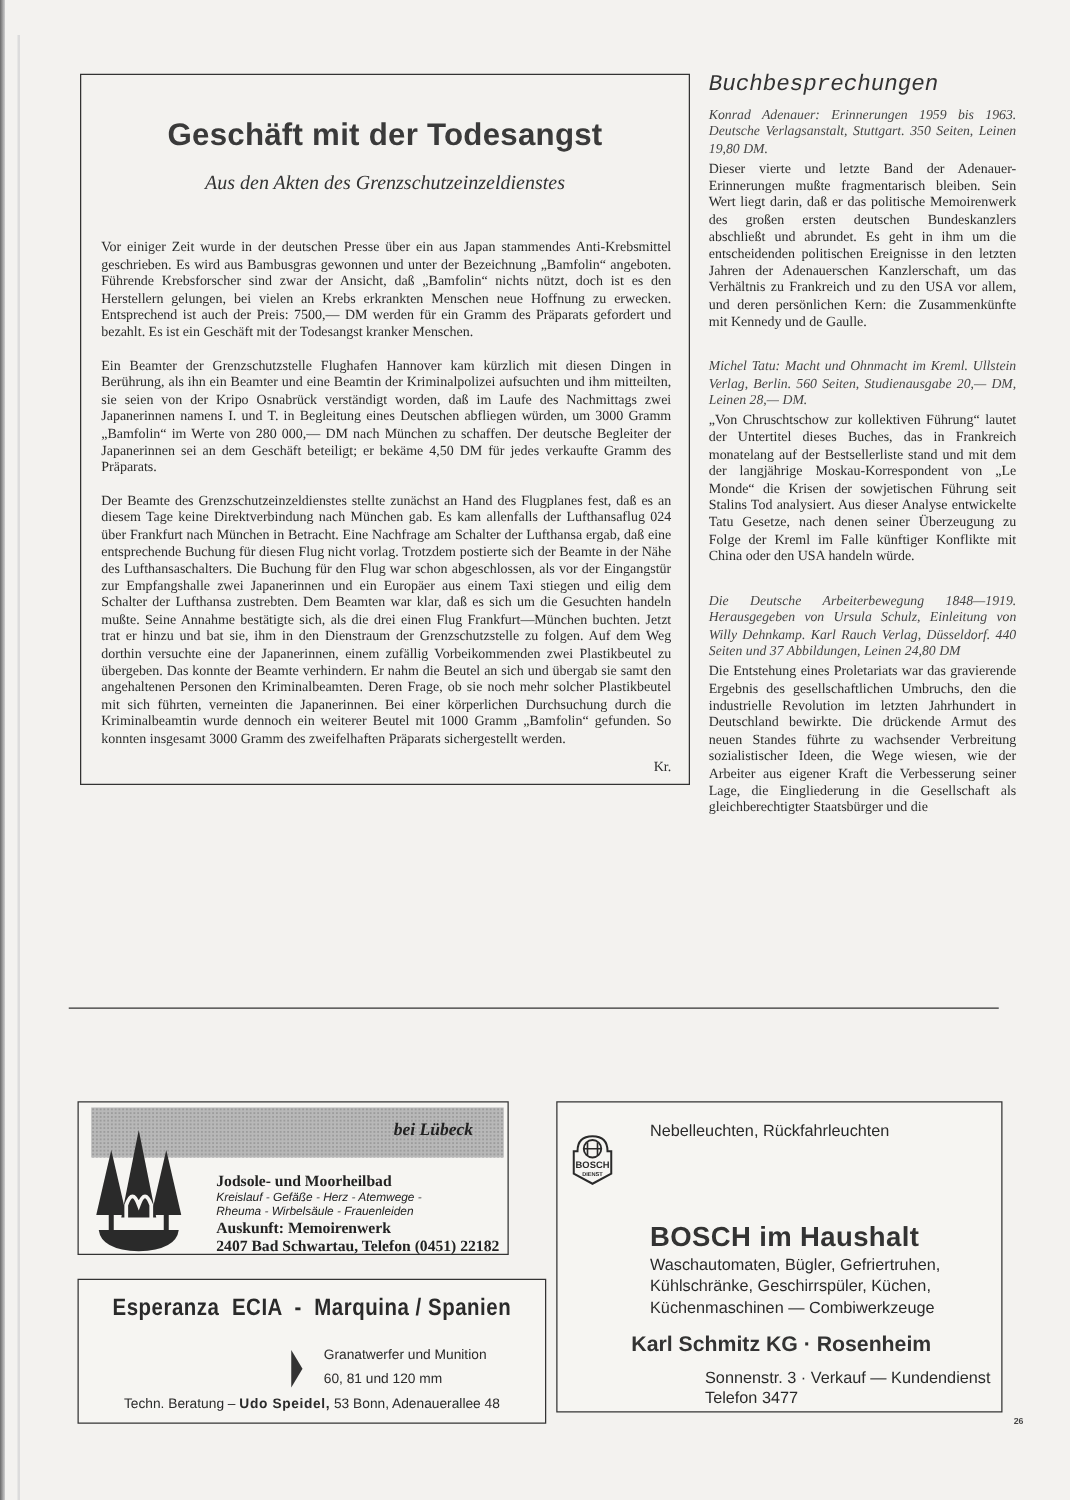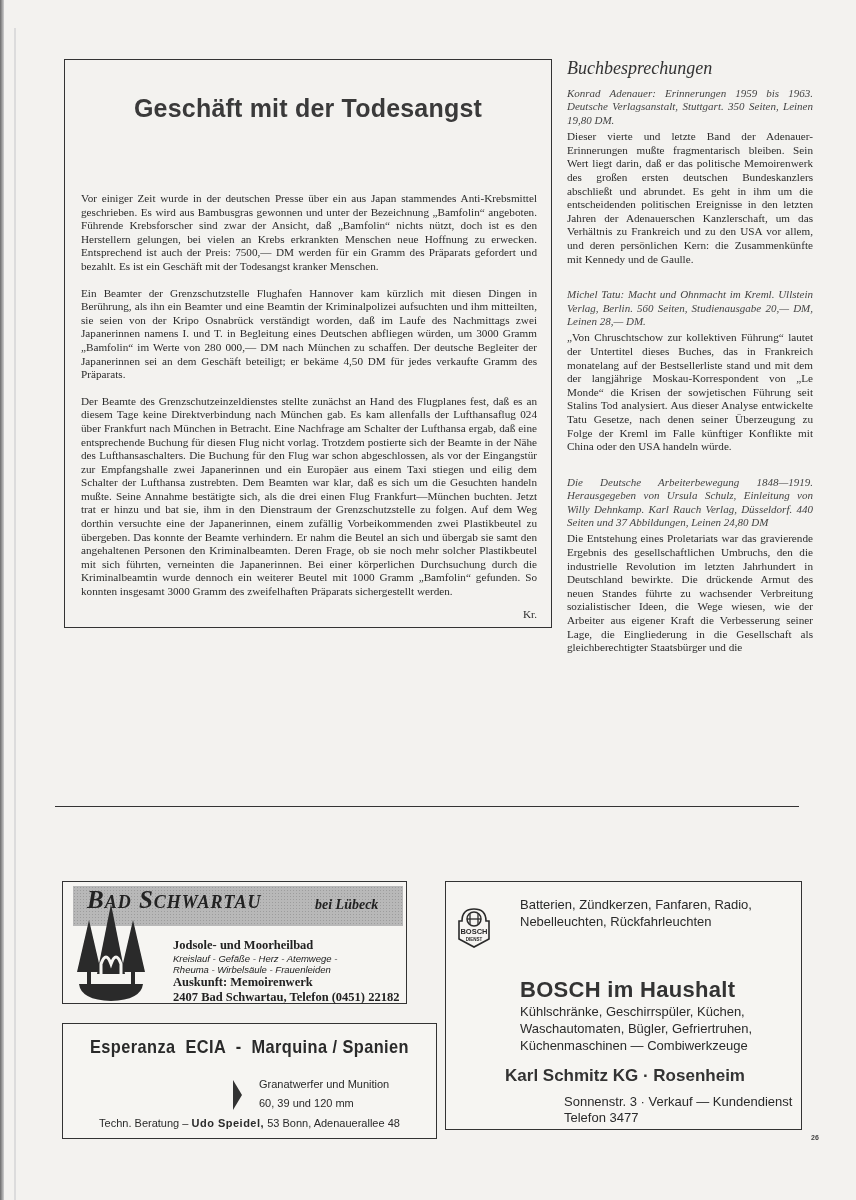--- a/index.html
+++ b/index.html
@@ -41,21 +41,21 @@
   .article-body p { margin: 0 0 13px 0; hyphens: auto; }
   .signature {
     text-align: right; margin-top: -4px;
   }
   
   .right-col {
     position: absolute; left: 567px; top: 58px; width: 246px;
     font-family: "Liberation Serif", serif; color: #2b2b2b;
   }
   .section-heading {
-    font-style: italic; font-size: 18px; margin: 0 0 8px 0; color: #333;
+    font-style: italic; font-size: 18px; margin: 0 0 8px 0; color: #333; font-family: Liberation Mono, monospace;
   }
   .review-meta {
     font-style: italic; font-size: 11px; line-height: 13.4px; text-align: justify;
     margin: 0 0 3px 0; color: #444;
   }
   .review-text {
     font-size: 11.2px; line-height: 13.6px; text-align: justify; margin: 0 0 22px 0;
   }
   .separator {
     position: absolute; left: 55px; top: 806px; width: 744px; height: 1px;
@@ -134,20 +134,21 @@
   }
 </style>
 </head>
 <body>
 
 <div class="page-edge"></div>
 <div class="page-edge2"></div>
 
 <div class="article-box">
   <div class="article-title">Geschäft mit der Todesangst</div>
+  <div class="article-subtitle">Aus den Akten des Grenzschutzeinzeldienstes</div>
   <div class="article-body">
     <p>Vor einiger Zeit wurde in der deutschen Presse über ein aus Japan stammendes Anti-Krebsmittel geschrieben. Es wird aus Bambusgras gewonnen und unter der Bezeichnung „Bamfolin“ angeboten. Führende Krebsforscher sind zwar der Ansicht, daß „Bamfolin“ nichts nützt, doch ist es den Herstellern gelungen, bei vielen an Krebs erkrankten Menschen neue Hoffnung zu erwecken. Entsprechend ist auch der Preis: 7500,— DM werden für ein Gramm des Präparats gefordert und bezahlt. Es ist ein Geschäft mit der Todesangst kranker Menschen.</p>
     <p>Ein Beamter der Grenzschutzstelle Flughafen Hannover kam kürzlich mit diesen Dingen in Berührung, als ihn ein Beamter und eine Beamtin der Kriminalpolizei aufsuchten und ihm mitteilten, sie seien von der Kripo Osnabrück verständigt worden, daß im Laufe des Nachmittags zwei Japanerinnen namens I. und T. in Begleitung eines Deutschen abfliegen würden, um 3000 Gramm „Bamfolin“ im Werte von 280 000,— DM nach München zu schaffen. Der deutsche Begleiter der Japanerinnen sei an dem Geschäft beteiligt; er bekäme 4,50 DM für jedes verkaufte Gramm des Präparats.</p>
     <p>Der Beamte des Grenzschutzeinzeldienstes stellte zunächst an Hand des Flugplanes fest, daß es an diesem Tage keine Direktverbindung nach München gab. Es kam allenfalls der Lufthansaflug 024 über Frankfurt nach München in Betracht. Eine Nachfrage am Schalter der Lufthansa ergab, daß eine entsprechende Buchung für diesen Flug nicht vorlag. Trotzdem postierte sich der Beamte in der Nähe des Lufthansaschalters. Die Buchung für den Flug war schon abgeschlossen, als vor der Eingangstür zur Empfangshalle zwei Japanerinnen und ein Europäer aus einem Taxi stiegen und eilig dem Schalter der Lufthansa zustrebten. Dem Beamten war klar, daß es sich um die Gesuchten handeln mußte. Seine Annahme bestätigte sich, als die drei einen Flug Frankfurt—München buchten. Jetzt trat er hinzu und bat sie, ihm in den Dienstraum der Grenzschutzstelle zu folgen. Auf dem Weg dorthin versuchte eine der Japanerinnen, einem zufällig Vorbeikommenden zwei Plastikbeutel zu übergeben. Das konnte der Beamte verhindern. Er nahm die Beutel an sich und übergab sie samt den angehaltenen Personen den Kriminalbeamten. Deren Frage, ob sie noch mehr solcher Plastikbeutel mit sich führten, verneinten die Japanerinnen. Bei einer körperlichen Durchsuchung durch die Kriminalbeamtin wurde dennoch ein weiterer Beutel mit 1000 Gramm „Bamfolin“ gefunden. So konnten insgesamt 3000 Gramm des zweifelhaften Präparats sichergestellt werden.</p>
     <div class="signature">Kr.</div>
   </div>
 </div>
 
 <div class="right-col">
   <div class="section-heading">Buchbesprechungen</div>
@@ -163,21 +164,20 @@
   <div>
     <p class="review-meta">Die Deutsche Arbeiterbewegung 1848—1919. Herausgegeben von Ursula Schulz, Einleitung von Willy Dehnkamp. Karl Rauch Verlag, Düsseldorf. 440 Seiten und 37 Abbildungen, Leinen 24,80 DM</p>
     <p class="review-text">Die Entstehung eines Proletariats war das gravierende Ergebnis des gesellschaftlichen Umbruchs, den die industrielle Revolution im letzten Jahrhundert in Deutschland bewirkte. Die drückende Armut des neuen Standes führte zu wachsender Verbreitung sozialistischer Ideen, die Wege wiesen, wie der Arbeiter aus eigener Kraft die Verbesserung seiner Lage, die Eingliederung in die Gesellschaft als gleichberechtigter Staatsbürger und die</p>
   </div>
 </div>
 
 <div class="separator"></div>
 
 <div class="ad-box ad-schwartau">
   <div class="schwartau-banner"></div>
-  <div class="schwartau-name">Bad Schwartau</div>
   <div class="schwartau-suffix">bei Lübeck</div>
   <svg class="schwartau-logo" viewBox="0 0 72 100">
     <polygon points="14,18 2,70 26,70" fill="#2a2a2a"></polygon>
     <polygon points="36,2 22,72 50,72" fill="#2a2a2a"></polygon>
     <polygon points="58,18 46,70 70,70" fill="#2a2a2a"></polygon>
     <rect x="12" y="70" width="4" height="14" fill="#2a2a2a"></rect>
     <rect x="56" y="70" width="4" height="14" fill="#2a2a2a"></rect>
     <path d="M26,84 L26,62 Q31,48 36,62 Q41,48 46,62 L46,84" fill="none" stroke="#f6f5f2" stroke-width="3"></path>
     <path d="M4,82 L68,82 Q66,98 36,99 Q6,98 4,82 Z" fill="#2a2a2a"></path>
   </svg>
@@ -188,47 +188,46 @@
     <div class="sw-bold">Auskunft: Memoirenwerk</div>
     <div class="sw-bold">2407 Bad Schwartau, Telefon (0451) 22182</div>
   </div>
 </div>
 
 <div class="ad-box ad-ecia">
   <div class="ecia-title" style="white-space:pre;">Esperanza  ECIA  -  Marquina / Spanien</div>
   <div class="ecia-arrow"></div>
   <div class="ecia-product">
     <div>Granatwerfer und Munition</div>
-    <div>60, 39 und 120 mm</div>
+    <div>60, 81 und 120 mm</div>
   </div>
   <div class="ecia-footer">
     <span>Techn. Beratung –</span>
     <b>Udo Speidel,</b>
     <span>53 Bonn, Adenauerallee 48</span>
   </div>
 </div>
 
 <div class="ad-box ad-bosch">
   <svg class="bosch-logo" viewBox="0 0 36 42">
     <path d="M6,14 Q6,2 18,2 Q30,2 30,14 L33,14 L33,32 L18,40 L3,32 L3,14 Z" fill="#f6f5f2" stroke="#2a2a2a" stroke-width="1.6"></path>
     <circle cx="18" cy="12" r="7" fill="none" stroke="#2a2a2a" stroke-width="1.5"></circle>
     <line x1="14" y1="7" x2="14" y2="17" stroke="#2a2a2a" stroke-width="1.3"></line>
     <line x1="22" y1="7" x2="22" y2="17" stroke="#2a2a2a" stroke-width="1.3"></line>
     <line x1="11" y1="12" x2="25" y2="12" stroke="#2a2a2a" stroke-width="1.3"></line>
     <text x="18" y="27" text-anchor="middle" font-family="Liberation Sans, sans-serif" font-weight="bold" font-size="7.5" fill="#2a2a2a">BOSCH</text>
     <text x="18" y="33.5" text-anchor="middle" font-family="Liberation Sans, sans-serif" font-weight="bold" font-size="4.5" fill="#2a2a2a">DIENST</text>
   </svg>
   <div class="bosch-block" style="top:14px;">
-    <div class="bosch-sub">Batterien, Zündkerzen, Fanfaren, Radio,</div>
     <div class="bosch-sub">Nebelleuchten, Rückfahrleuchten</div>
   </div>
   <div class="bosch-block" style="top:95px;">
     <div class="bosch-head">BOSCH im Haushalt</div>
+    <div class="bosch-sub">Waschautomaten, Bügler, Gefriertruhen,</div>
     <div class="bosch-sub">Kühlschränke, Geschirrspüler, Küchen,</div>
-    <div class="bosch-sub">Waschautomaten, Bügler, Gefriertruhen,</div>
     <div class="bosch-sub">Küchenmaschinen — Combiwerkzeuge</div>
   </div>
   <div class="bosch-company">Karl Schmitz KG · Rosenheim</div>
   <div class="bosch-address">
     <div>Sonnenstr. 3 · Verkauf — Kundendienst</div>
     <div>Telefon 3477</div>
   </div>
 </div>
 
 <div class="page-number">26</div>

